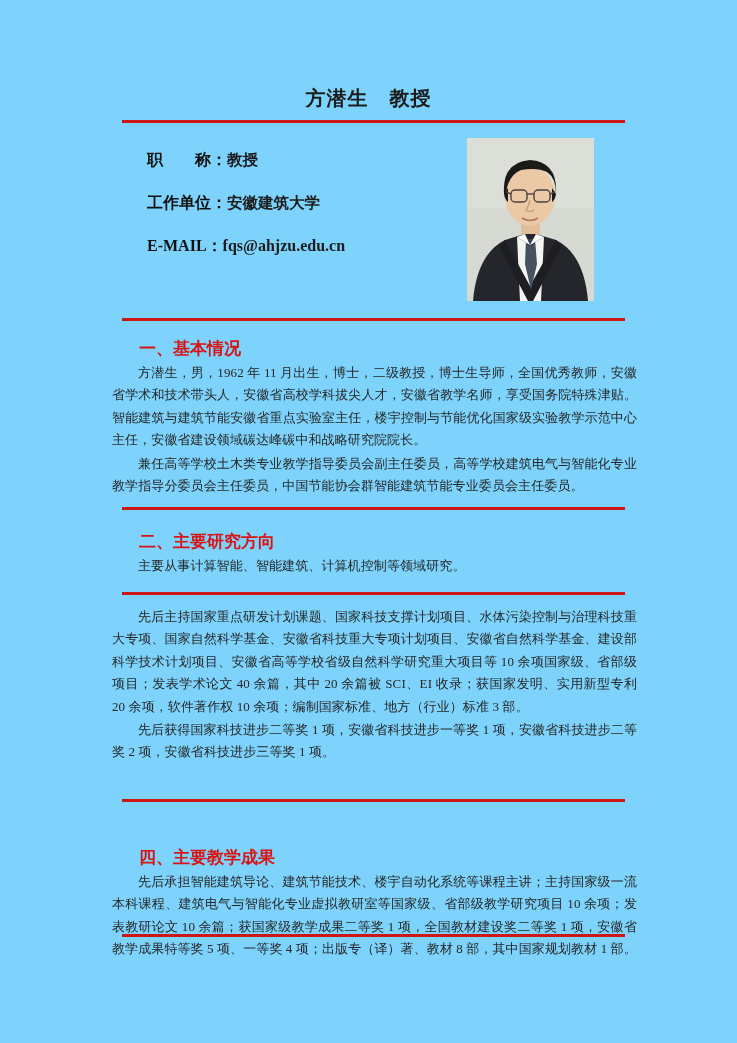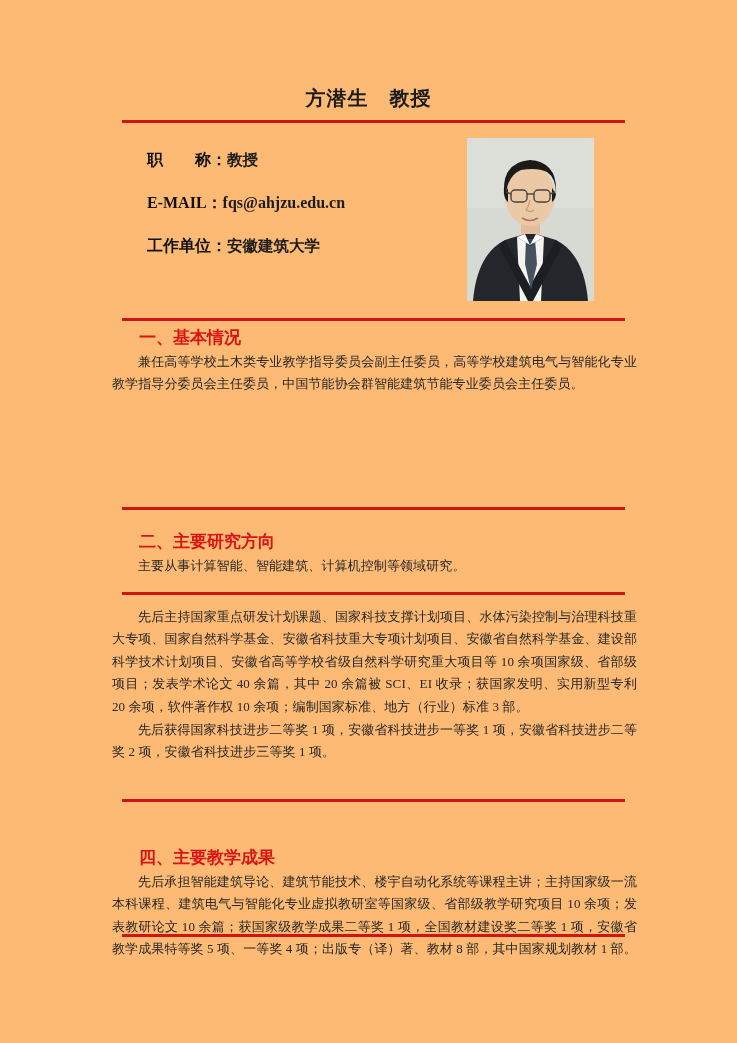--- a/index.html
+++ b/index.html
@@ -4,21 +4,21 @@
 <style>
   html, body { margin: 0; padding: 0; }
   body {
     width: 737px; height: 1043px;
     background: #ffffff;
     font-family: "Liberation Serif", "DejaVu Serif", serif;
   }
   .page {
     position: relative;
     width: 737px; height: 1043px;
-    background: #fdba74;
+    background: #7dd3fc;
     overflow: hidden;
   }
 
   
   .doc-title {
     position: absolute;
     top: 85px; left: 0; width: 737px;
     margin: 0;
     text-align: center;
     font-size: 20px;
@@ -78,21 +78,21 @@
     background: #d7d9d3;
     overflow: hidden;
   }
   .photo svg { display: block; width: 127px; height: 163px; }
 
   
   .sec {
     position: absolute;
     left: 112px; width: 525px;
   }
-  #sec1 { top: 326px; }
+  #sec1 { top: 337px; }
   #sec2 { top: 530px; }
   #sec3 { top: 606px; }
   #sec4 { top: 846px; }
   .sec-h {
     margin: 0 0 1px 27px;
     font-family: "Liberation Sans", "DejaVu Sans", sans-serif;
     font-weight: 700;
     font-size: 17px;
     line-height: 24px;
     color: #d91414;
@@ -114,25 +114,25 @@
 <div class="page">
 
   <h1 class="doc-title">方潜生　教授</h1>
 
   <div class="rule r1"></div>
 
   <div class="fields">
     <div class="field-row">
       <span class="f-label">职　　称：</span><span class="f-value v-serif">教授</span>
     </div>
+    <div class="field-row">
+      <span class="f-label">工作单位：</span><span class="f-value v-bold">安徽建筑大学</span>
+    </div>
     <div class="field-row row-email">
       <span class="f-label">E-MAIL：</span><span class="f-value">fqs@ahjzu.edu.cn</span>
-    </div>
-    <div class="field-row">
-      <span class="f-label">工作单位：</span><span class="f-value v-bold">安徽建筑大学</span>
     </div>
   </div>
 
   <div class="photo">
     <svg viewBox="0 0 127 163" xmlns="http://www.w3.org/2000/svg">
       <rect width="127" height="163" fill="#d7d9d3"></rect>
       <rect width="127" height="70" fill="#dcded8"></rect>
 
       <rect x="54" y="82" width="19" height="18" fill="#e2bd99"></rect>
 
@@ -164,20 +164,21 @@
 
       <path d="M50 99 L58 96 L63 107 Z" fill="#ffffff"></path>
       <path d="M77 99 L69 96 L63 107 Z" fill="#ffffff"></path>
     </svg>
   </div>
 
   <div class="rule r2"></div>
 
   <section class="sec" id="sec1">
     <h2 class="sec-h">一、基本情况</h2>
+    <p class="para">方潜生，男，1962 年 11 月出生，博士，二级教授，博士生导师，全国优秀教师，安徽省学术和技术带头人，安徽省高校学科拔尖人才，安徽省教学名师，享受国务院特殊津贴。智能建筑与建筑节能安徽省重点实验室主任，楼宇控制与节能优化国家级实验教学示范中心主任，安徽省建设领域碳达峰碳中和战略研究院院长。</p>
     <p class="para">兼任高等学校土木类专业教学指导委员会副主任委员，高等学校建筑电气与智能化专业教学指导分委员会主任委员，中国节能协会群智能建筑节能专业委员会主任委员。</p>
   </section>
 
   <div class="rule r3"></div>
 
   <section class="sec" id="sec2">
     <h2 class="sec-h">二、主要研究方向</h2>
     <p class="para">主要从事计算智能、智能建筑、计算机控制等领域研究。</p>
   </section>
 

